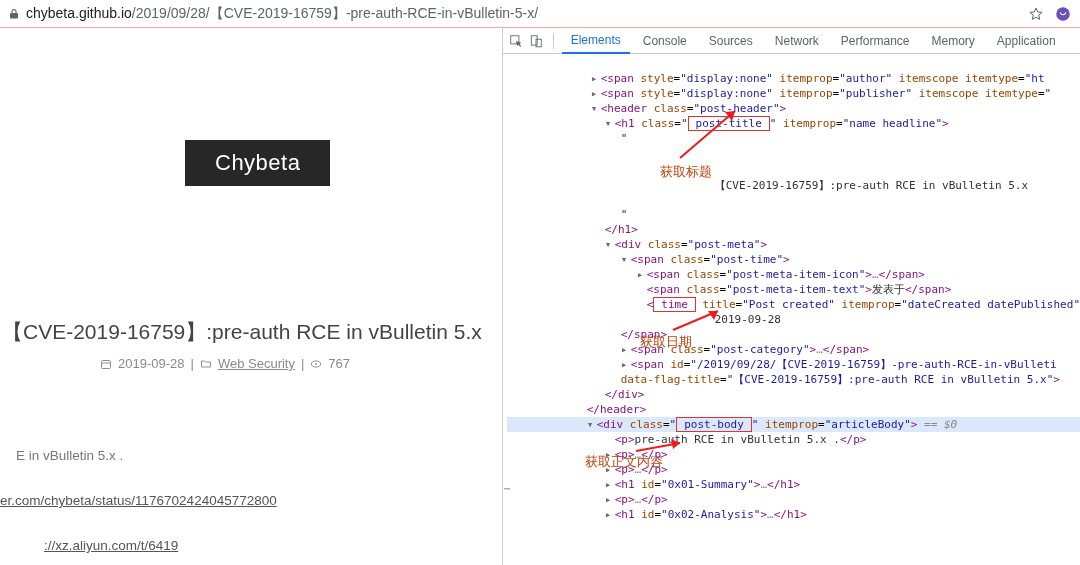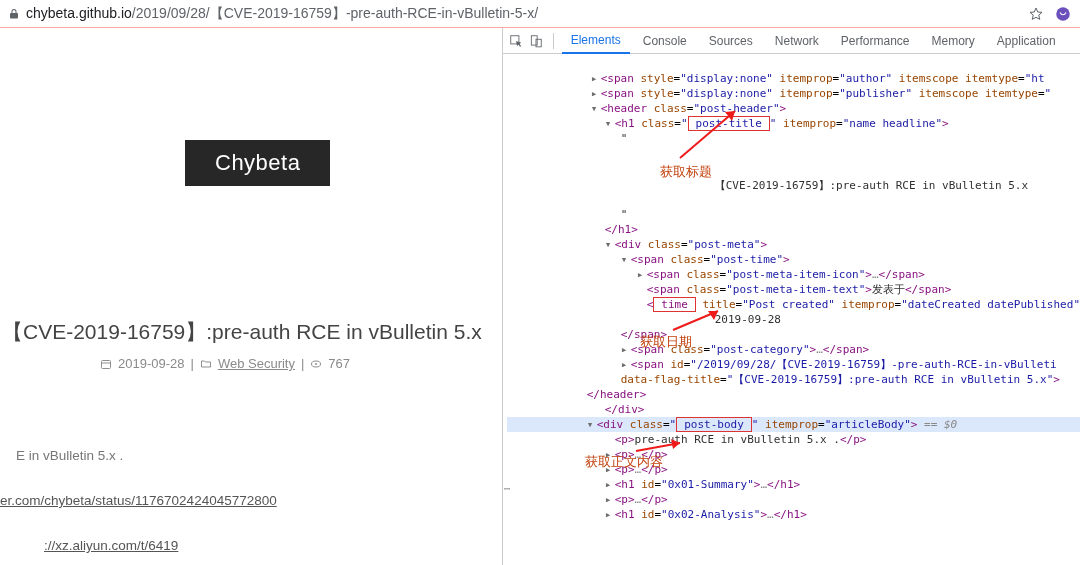--- a/index.html
+++ b/index.html
@@ -307,22 +307,22 @@
       <div class="ln ind2"><span class="tri">▾</span><span class="tag">&lt;div</span> <span class="attr">class</span>=<span class="q">"</span><span class="val">post-meta</span><span class="q">"</span><span class="tag">&gt;</span></div>
       <div class="ln ind3"><span class="tri">▾</span><span class="tag">&lt;span</span> <span class="attr">class</span>=<span class="q">"</span><span class="val">post-time</span><span class="q">"</span><span class="tag">&gt;</span></div>
       <div class="ln ind4"><span class="tri">▸</span><span class="tag">&lt;span</span> <span class="attr">class</span>=<span class="q">"</span><span class="val">post-meta-item-icon</span><span class="q">"</span><span class="tag">&gt;</span><span class="hellip">…</span><span class="tag">&lt;/span&gt;</span></div>
       <div class="ln ind4"><span class="dot"></span><span class="tag">&lt;span</span> <span class="attr">class</span>=<span class="q">"</span><span class="val">post-meta-item-text</span><span class="q">"</span><span class="tag">&gt;</span><span class="txt">发表于</span><span class="tag">&lt;/span&gt;</span></div>
       <div class="ln ind4"><span class="dot"></span><span class="tag">&lt;<span class="boxed">time</span></span> <span class="attr">title</span>=<span class="q">"</span><span class="val">Post created</span><span class="q">"</span> <span class="attr">itemprop</span>=<span class="q">"</span><span class="val">dateCreated datePublished</span><span class="q">"</span></div>
       <div class="ln ind5"><span class="txt">2019-09-28</span></div>
       <div class="ln ind3"><span class="tag">&lt;/span&gt;</span></div>
       <div class="ln ind3"><span class="tri">▸</span><span class="tag">&lt;span</span> <span class="attr">class</span>=<span class="q">"</span><span class="val">post-category</span><span class="q">"</span><span class="tag">&gt;</span><span class="hellip">…</span><span class="tag">&lt;/span&gt;</span></div>
       <div class="ln ind3"><span class="tri">▸</span><span class="tag">&lt;span</span> <span class="attr">id</span>=<span class="q">"</span><span class="val">/2019/09/28/【CVE-2019-16759】-pre-auth-RCE-in-vBulleti</span></div>
       <div class="ln ind3"><span class="attr">data-flag-title</span>=<span class="q">"</span><span class="val">【CVE-2019-16759】:pre-auth RCE in vBulletin 5.x"</span><span class="tag">&gt;</span></div>
+      <div class="ln ind2"><span class="tag">&lt;/div&gt;</span></div>
       <div class="ln ind2b"><span class="tag">&lt;/header&gt;</span></div>
-      <div class="ln ind2"><span class="tag">&lt;/div&gt;</span></div>
       <div class="ln ind2b sel-row"><span class="tri">▾</span><span class="tag">&lt;div</span> <span class="attr">class</span>=<span class="q">"</span><span class="boxed"><span class="val">post-body</span></span><span class="q">"</span> <span class="attr">itemprop</span>=<span class="q">"</span><span class="val">articleBody</span><span class="q">"</span><span class="tag">&gt;</span> <span class="eqdollar">== $0</span></div>
       <div class="ln ind2"><span class="dot"></span><span class="tag">&lt;p&gt;</span><span class="txt">pre-auth RCE in vBulletin 5.x .</span><span class="tag">&lt;/p&gt;</span></div>
       <div class="ln ind2"><span class="tri">▸</span><span class="tag">&lt;p&gt;</span><span class="hellip">…</span><span class="tag">&lt;/p&gt;</span></div>
       <div class="ln ind2"><span class="tri">▸</span><span class="tag">&lt;p&gt;</span><span class="hellip">…</span><span class="tag">&lt;/p&gt;</span></div>
       <div class="ln ind2"><span class="tri">▸</span><span class="tag">&lt;h1</span> <span class="attr">id</span>=<span class="q">"</span><span class="val">0x01-Summary</span><span class="q">"</span><span class="tag">&gt;</span><span class="hellip">…</span><span class="tag">&lt;/h1&gt;</span></div>
       <div class="ln ind2"><span class="tri">▸</span><span class="tag">&lt;p&gt;</span><span class="hellip">…</span><span class="tag">&lt;/p&gt;</span></div>
       <div class="ln ind2"><span class="tri">▸</span><span class="tag">&lt;h1</span> <span class="attr">id</span>=<span class="q">"</span><span class="val">0x02-Analysis</span><span class="q">"</span><span class="tag">&gt;</span><span class="hellip">…</span><span class="tag">&lt;/h1&gt;</span></div>
 
       <div class="dots-gutter">⋯</div>
     </div>

